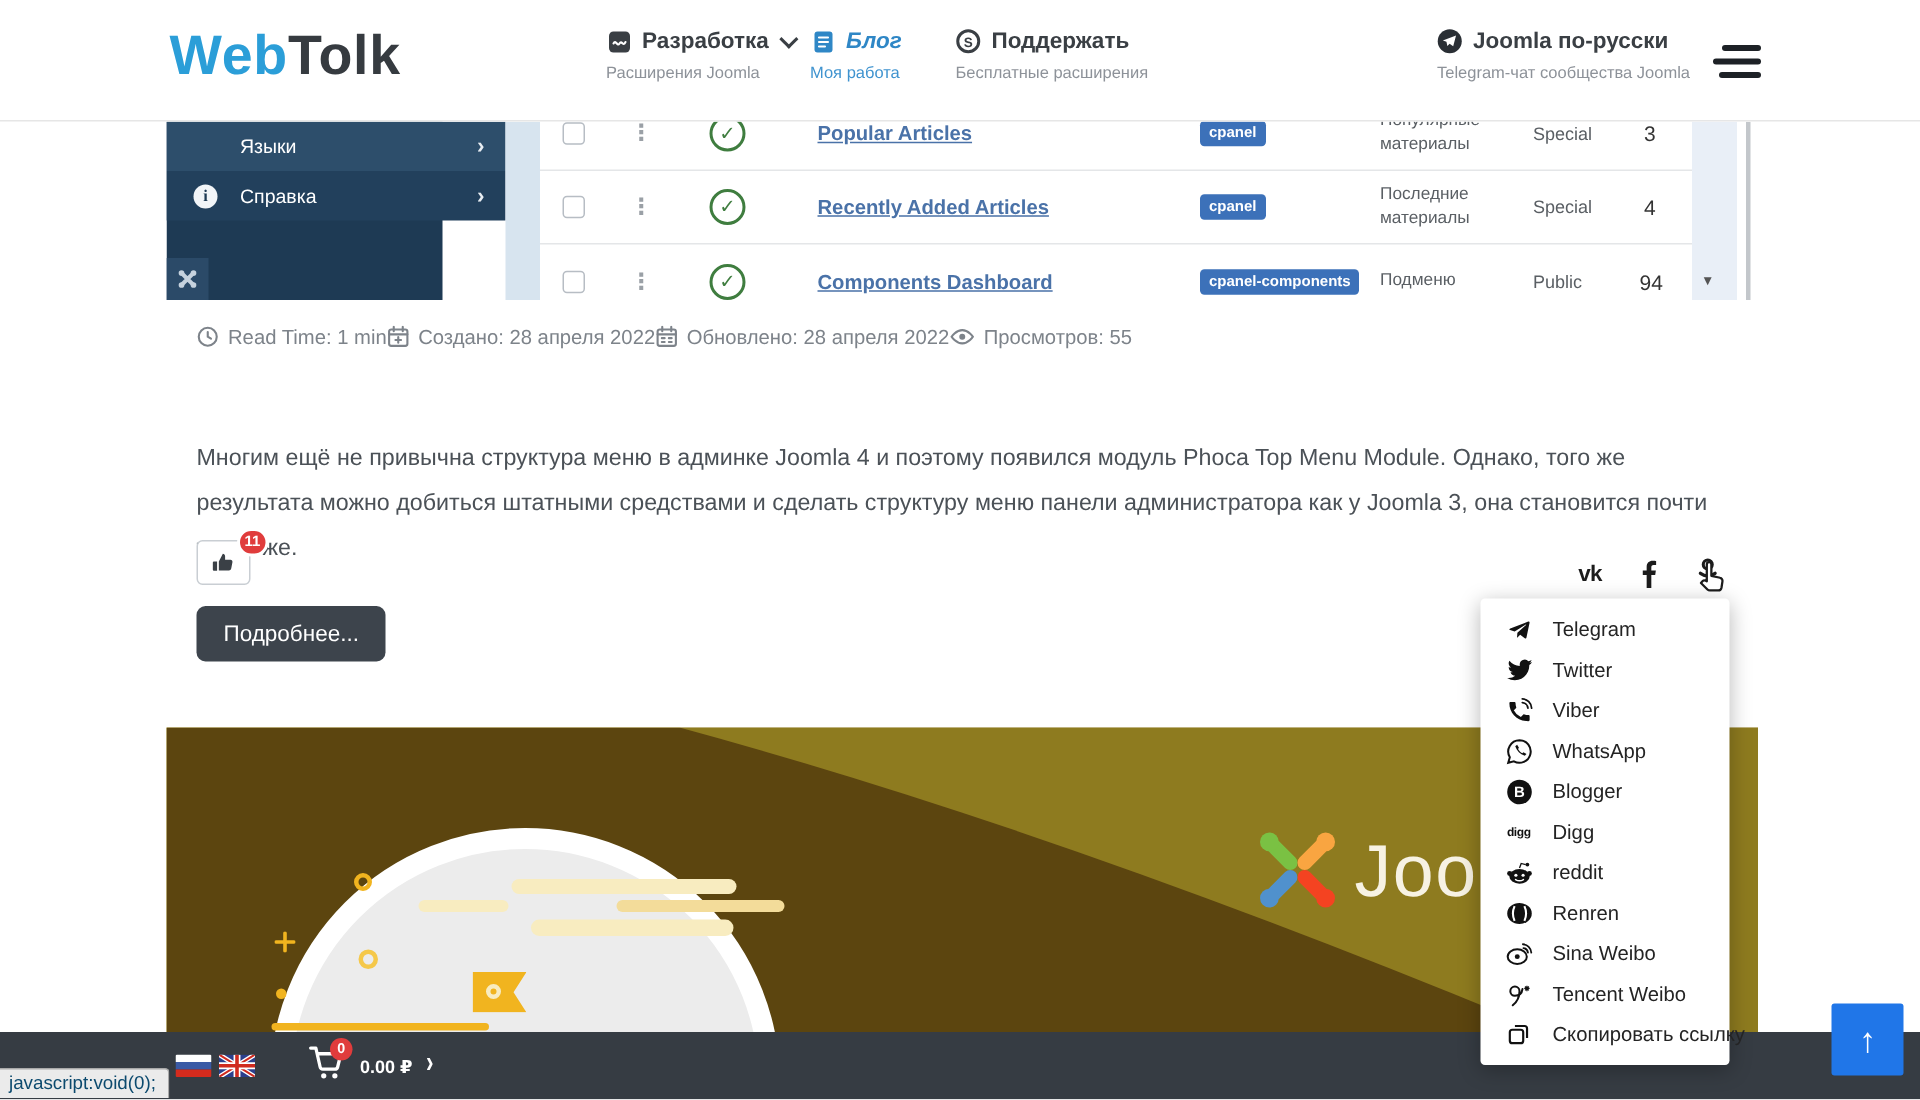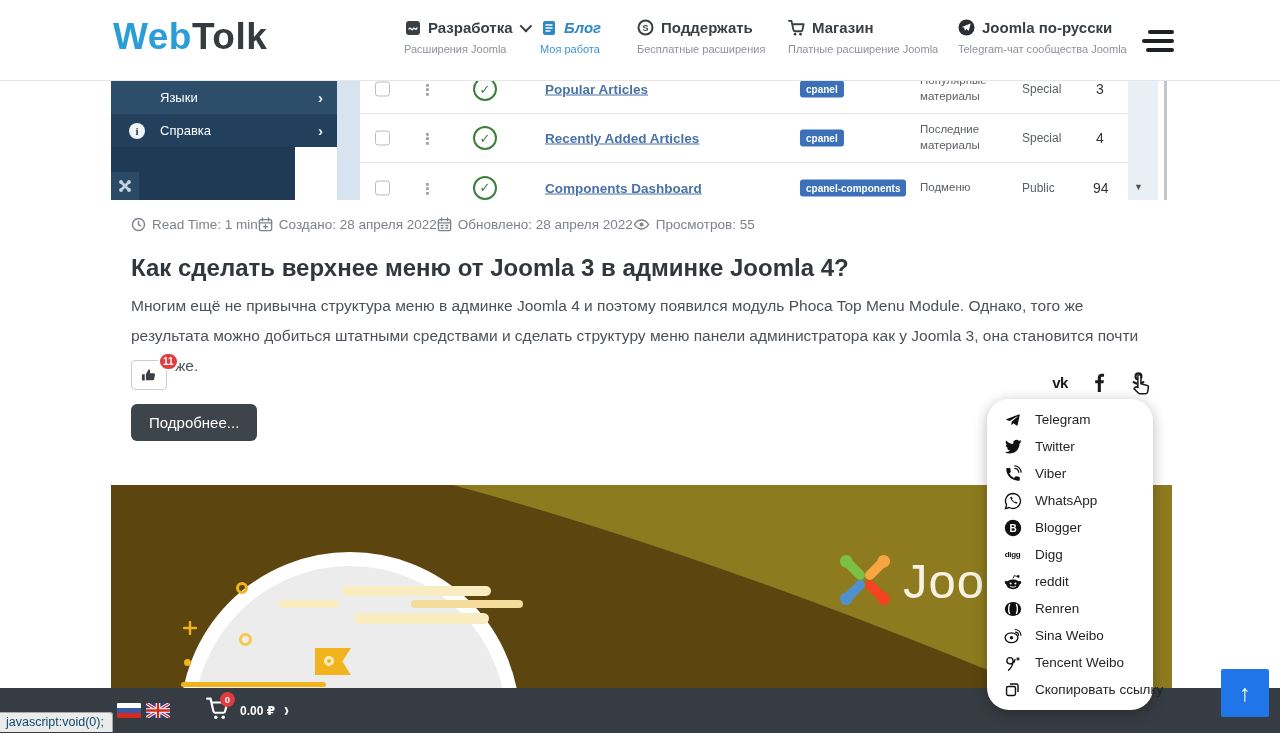--- a/index.html
+++ b/index.html
@@ -55,21 +55,21 @@
   .art-title { position:absolute; left:131px; top:254px; font-size:24px; font-weight:700; color:#32373d; cursor:pointer; }
   .art-body { position:absolute; left:131px; top:291px; width:1008px; font-size:15.5px; line-height:1.95; color:#4b5157; }
   .like-btn { position:absolute; left:131px; top:360px; width:36px; height:30px; background:#fff; border:1px solid #c9ced3; border-radius:4px; display:flex; align-items:center; justify-content:center; cursor:pointer; }
   .like-badge { position:absolute; left:158px; top:352px; min-width:19px; height:19px; border-radius:10px; background:#e03c3c; color:#fff; font-size:10px; font-weight:800; display:flex; align-items:center; justify-content:center; border:2px solid #fff; padding:0 3px; }
   .share-inline { position:absolute; left:1048px; top:371px; display:flex; gap:15px; align-items:center; }
   .sh-ic { width:24px; height:22px; display:flex; align-items:center; justify-content:center; color:#1c1c1c; cursor:pointer; }
   .sh-vk { font-weight:800; font-size:15px; letter-spacing:-.5px; }
   .read-more { position:absolute; left:131px; top:404px; background:#3d444c; color:#fff; border:none; border-radius:6px; font-size:15px; padding:10px 18px; font-family:inherit; cursor:pointer; }
 
   
-  .share-menu { position:absolute; left:987px; top:399px; width:166px; background:#fff; border-radius:22px; box-shadow:0 3px 14px rgba(0,0,0,.28); padding:7px 0; z-index:60; }
+  .share-menu { position:absolute; left:987px; top:399px; width:166px; background:#fff; border-radius:3px; box-shadow:0 3px 14px rgba(0,0,0,.28); padding:7px 0; z-index:60; }
   .sm-item { display:flex; align-items:center; gap:13px; padding:5px 0 5px 16px; height:27px; font-size:13.5px; color:#242424; cursor:pointer; white-space:nowrap; }
   .sm-ic { width:19px; height:18px; display:flex; align-items:center; justify-content:center; color:#111; flex:0 0 19px; }
   .digg-txt { font-size:8px; font-weight:800; letter-spacing:-.3px; }
   .cursor-hand { position:absolute; left:1131px; top:373px; z-index:70; pointer-events:none; }
 
   
   .banner { position:absolute; left:111px; top:485px; width:1061px; height:203px; background:#8e7b1f; overflow:hidden; cursor:pointer; }
   .banner svg.bg { position:absolute; left:0; top:0; }
   .b-circle { position:absolute; left:69px; top:67px; width:340px; height:340px; border-radius:50%; background:#ececec; border:14px solid #fff; }
   .b-bar { position:absolute; border-radius:6px; }
@@ -137,33 +137,20 @@
           <svg width="17" height="17" viewBox="0 0 17 17">
               <circle cx="8.5" cy="8.5" r="7" fill="none" stroke="#3a3f44" stroke-width="2"></circle>
               <text x="8.5" y="12" text-anchor="middle" font-size="9" font-weight="bold" fill="#3a3f44" font-family="Liberation Sans,sans-serif">S</text>
             </svg>
         </span>
         <span>Поддержать</span>
       </div>
       <div class="nav-sub">Бесплатные расширения</div>
     </div>
 
-    <div class="nav-item" style="left:788px">
-      <div class="nav-top">
-        <span class="nicon">
-          <svg width="17" height="16" viewBox="0 0 20 19">
-              <path d="M1 1h3l2.4 11a1.8 1.8 0 001.8 1.4h7a1.8 1.8 0 001.8-1.4L18.5 5H5" fill="none" stroke="#3a3f44" stroke-width="2.2" stroke-linecap="round" stroke-linejoin="round"></path>
-              <circle cx="8.3" cy="16.8" r="1.6" fill="#3a3f44"></circle>
-              <circle cx="14.8" cy="16.8" r="1.6" fill="#3a3f44"></circle>
-            </svg>
-        </span>
-        <span>Магазин</span>
-      </div>
-      <div class="nav-sub">Платные расширение Joomla</div>
-    </div>
 
     <div class="nav-item" style="left:958px">
       <div class="nav-top">
         <span class="nicon">
           <svg width="17" height="17" viewBox="0 0 17 17">
               <circle cx="8.5" cy="8.5" r="8" fill="#2a2f35"></circle>
               <path d="M12.7 4.6L3.9 8l2.4.8.6 2.9 1.5-1.6 2.4 1.7 1.9-7.2z" fill="#fff"></path>
             </svg>
         </span>
         <span>Joomla по-русски</span>
@@ -265,21 +252,20 @@
     </span>
     <span class="meta-item">
       <svg width="17" height="15" viewBox="0 0 18 15">
           <path d="M1.5 7.5S4.4 2.8 9 2.8s7.5 4.7 7.5 4.7S13.6 12.2 9 12.2 1.5 7.5 1.5 7.5z" fill="none" stroke="#7d838a" stroke-width="1.5"></path>
           <circle cx="9" cy="7.5" r="2.1" fill="#7d838a"></circle>
         </svg>
       <span>Просмотров: 55</span>
     </span>
   </div>
 
-  <h1 class="art-title">Как сделать верхнее меню от Joomla 3 в админке Joomla 4?</h1>
   <p class="art-body">Многим ещё не привычна структура меню в админке Joomla 4 и поэтому появился модуль Phoca Top Menu Module. Однако, того же результата можно добиться штатными средствами и сделать структуру меню панели администратора как у Joomla 3, она становится почти такая же.</p>
 
   <div class="like-btn">
     <svg width="16" height="16" viewBox="0 0 18 18">
         <path d="M5.5 8.2l3-5.7c.9 0 1.7.8 1.7 1.8v2.7h4c1 0 1.7.9 1.5 1.9l-.9 4.6a1.8 1.8 0 01-1.8 1.5H5.5zM1.8 8.2h2.4v7H1.8a.8.8 0 01-.8-.8V9a.8.8 0 01.8-.8z" fill="#3a4046"></path>
       </svg>
   </div>
   <div class="like-badge">11</div>
 
   <div class="share-inline">

